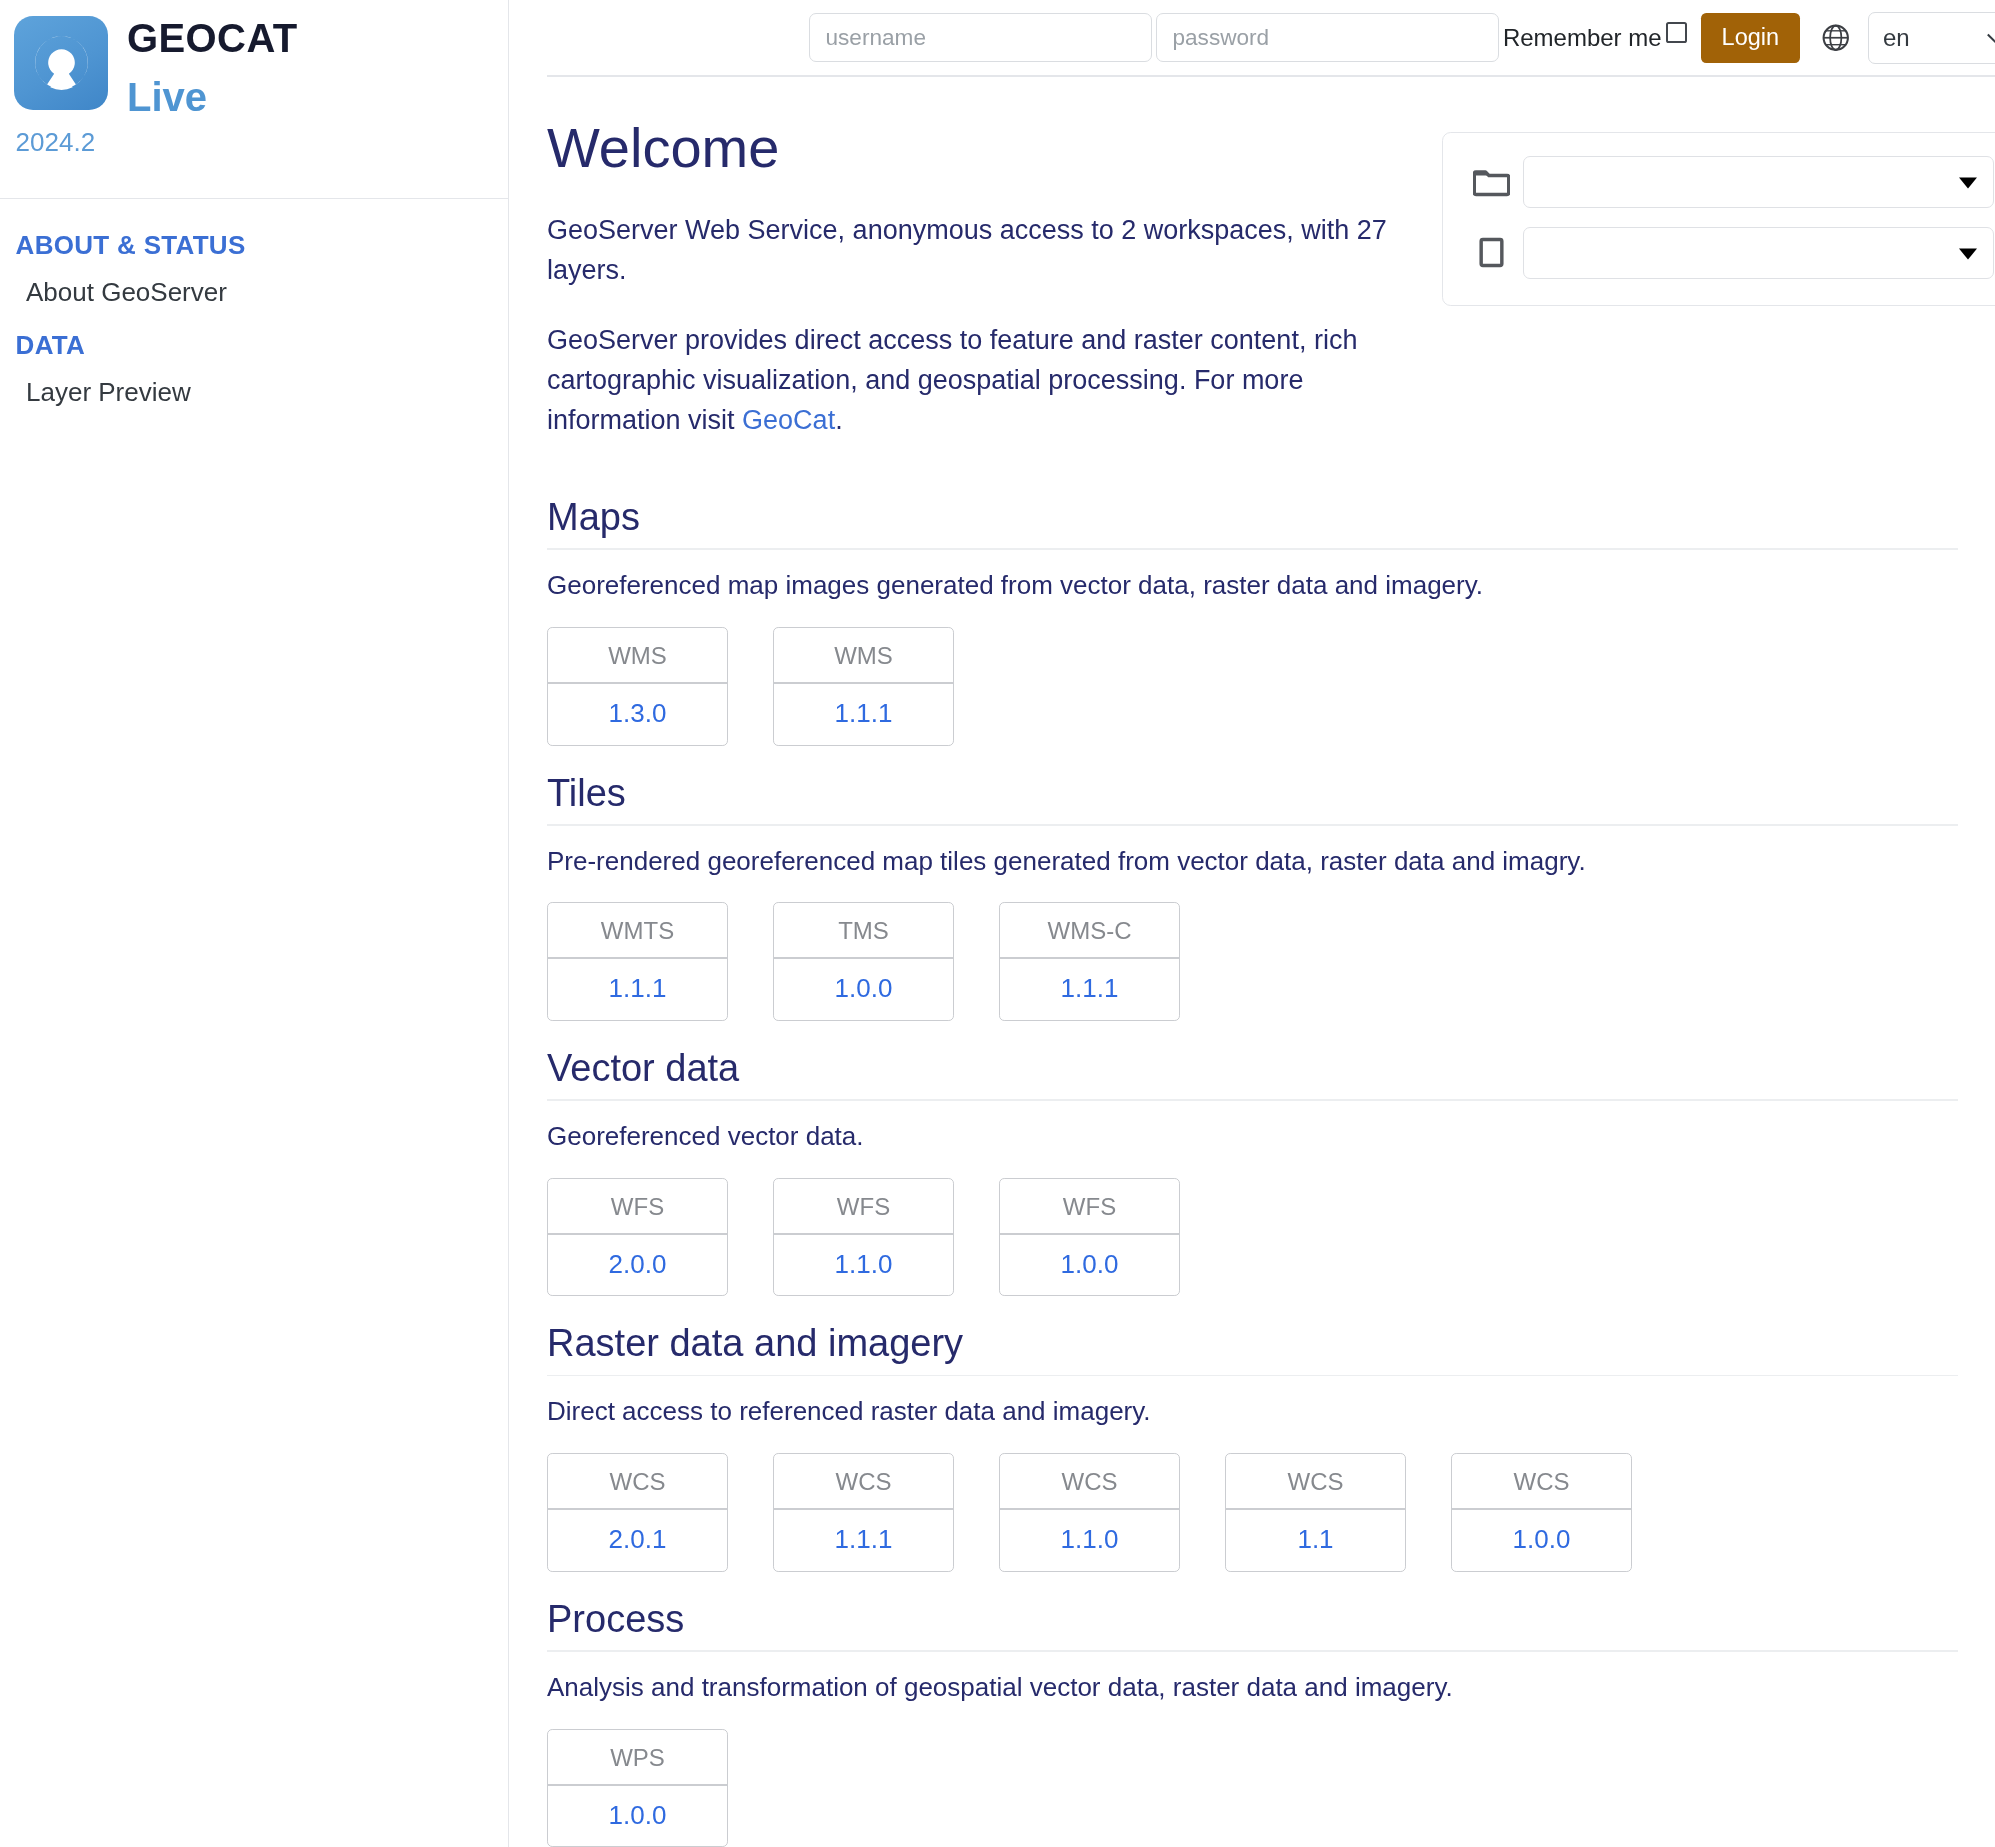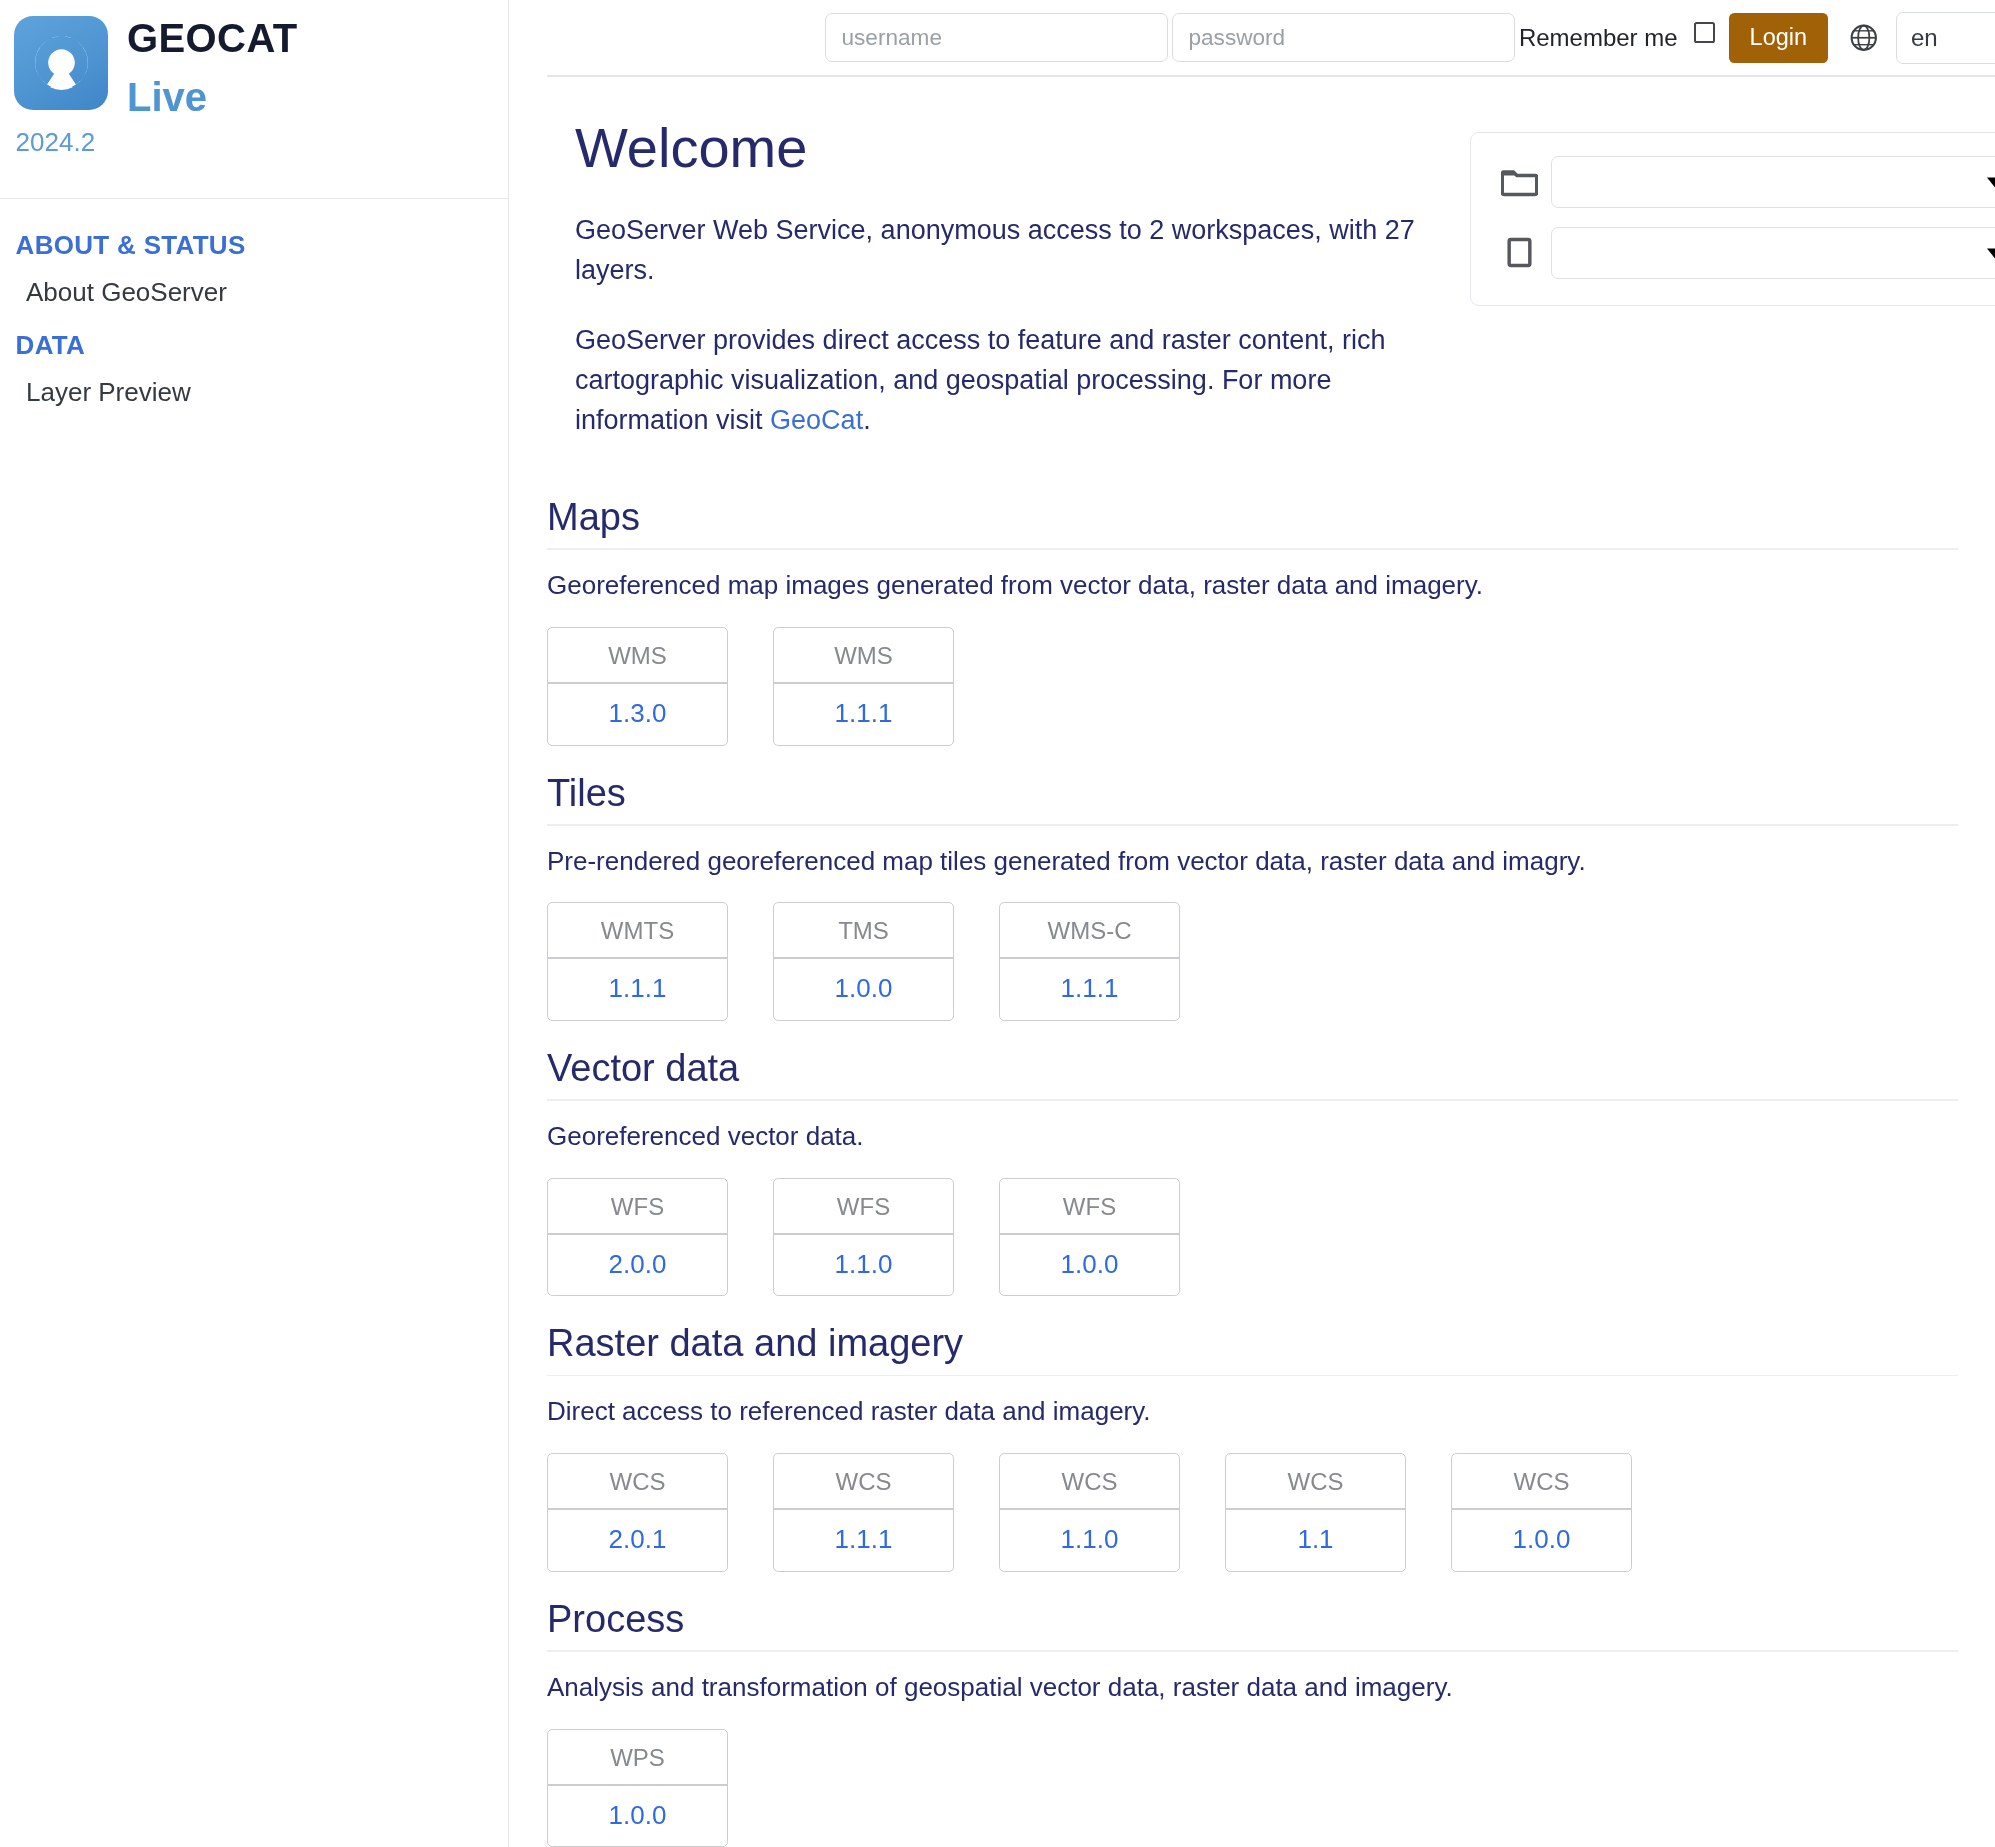--- a/index.html
+++ b/index.html
@@ -129,21 +129,21 @@
     font-size: 22.6px;
     padding: 0 15.6px;
     color: #495057;
     font-family: "Liberation Sans", sans-serif;
     margin-right: 4px;
   }
   .login-input::placeholder { color: #9aa0a6; }
   .remember-label {
     font-size: 24px;
     color: #212529;
-    margin-right: 16px;
+    margin-right: 4px;
     white-space: nowrap;
   }
   .remember-box {
     width: 21px;
     height: 21px;
     border: 2.6px solid #43474d;
     border-radius: 2.6px;
     background: #fff;
     margin-right: 14px;
     cursor: pointer;
@@ -196,21 +196,21 @@
   .topline {
     height: 1.7px;
     background: #e4e6ea;
     margin: 0 24px 0 38px;
   }
 
   
   .content { padding: 0 24px 0 38px; position: relative; }
 
   .welcome-row { display: flex; align-items: flex-start; padding-top: 40px; }
-  .welcome-col { width: 860px; flex: 0 0 auto; margin-left: 28px; }
+  .welcome-col { width: 860px; flex: 0 0 auto; }
 
   h1.page-title {
     font-size: 56px;
     font-weight: 400;
     color: #262a6b;
     margin: 0 0 33px 0;
     line-height: 1.1;
   }
   p.lead {
     font-size: 27px;

